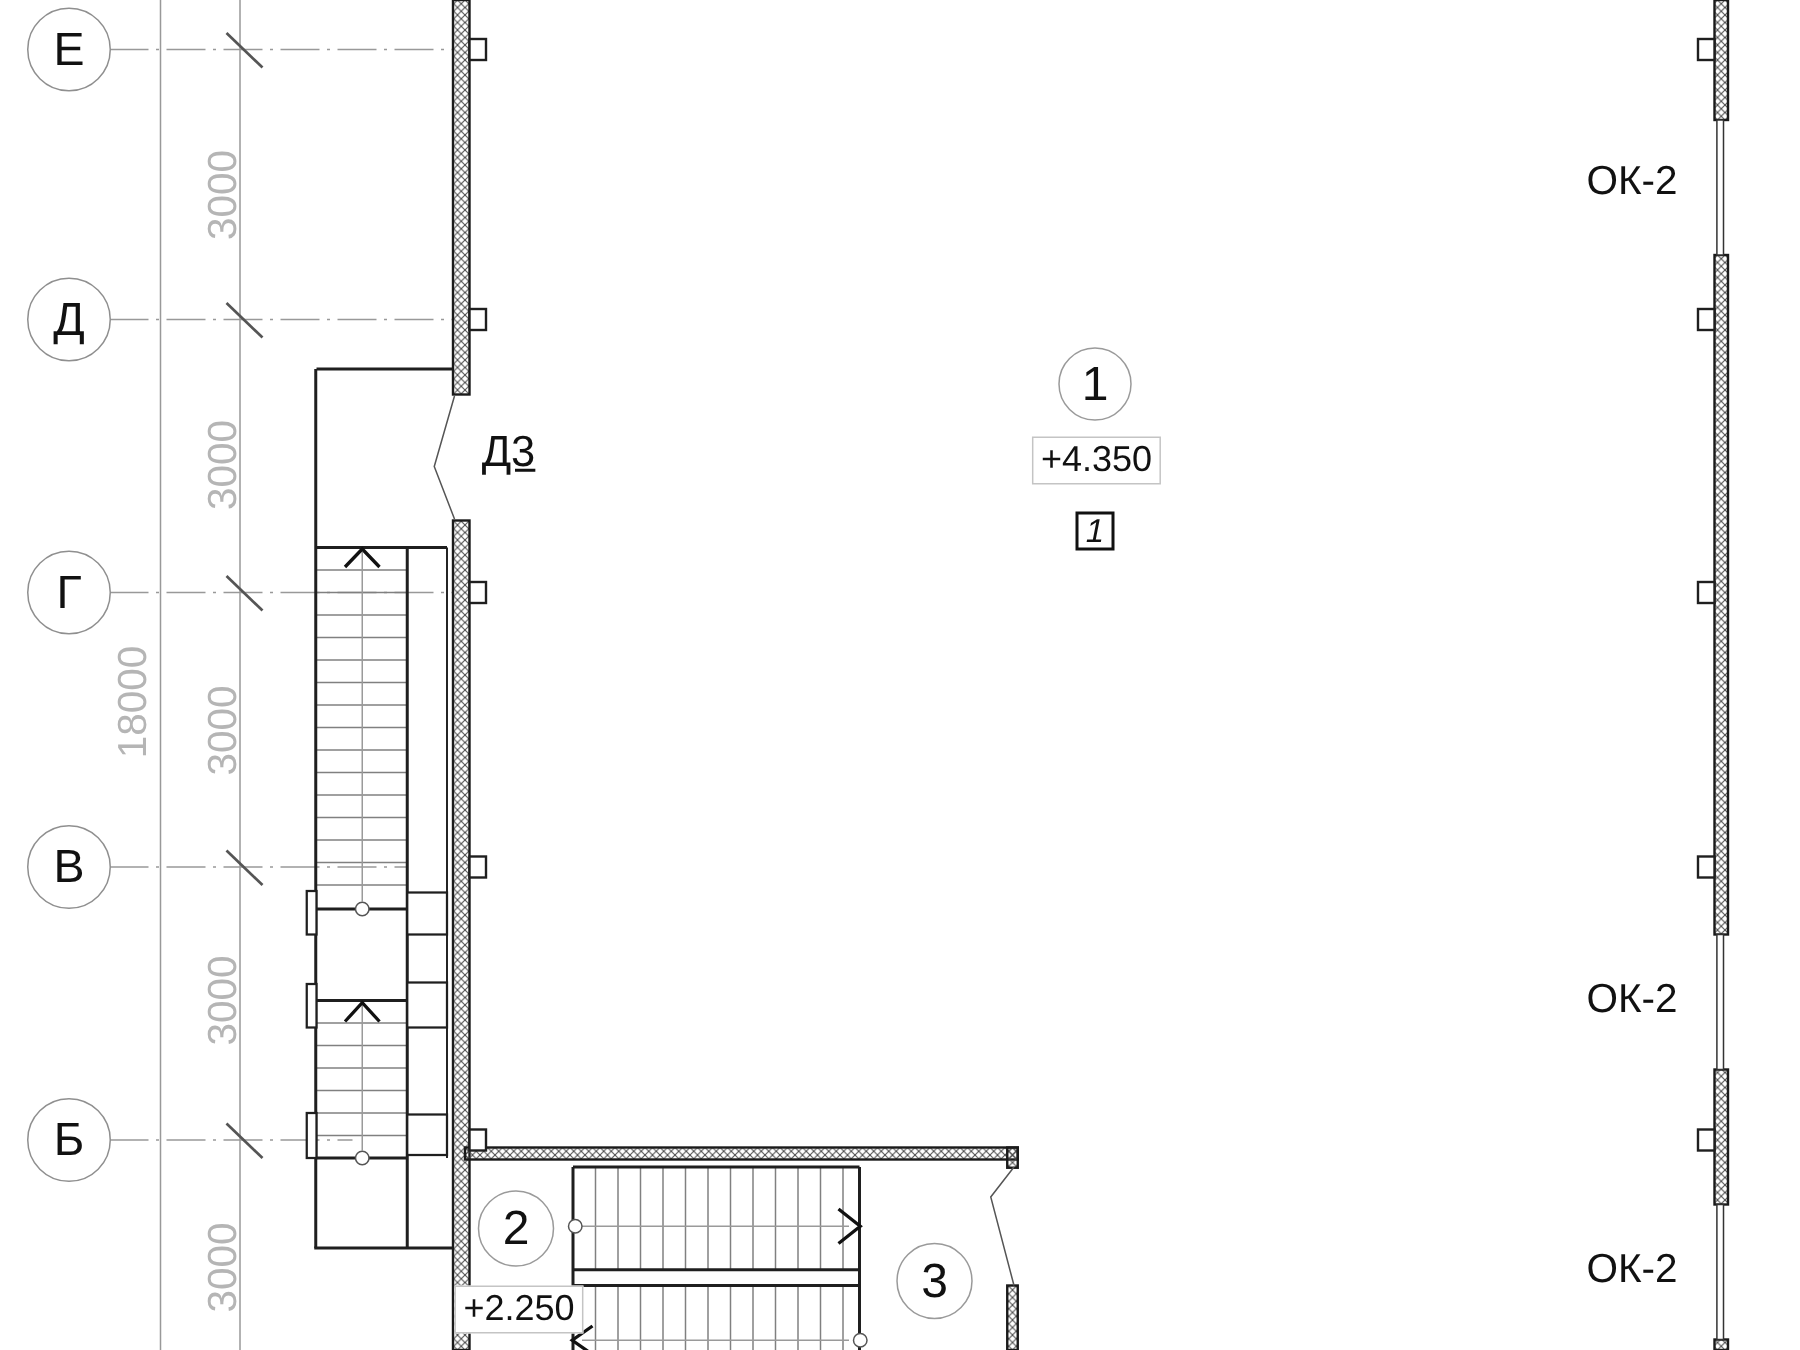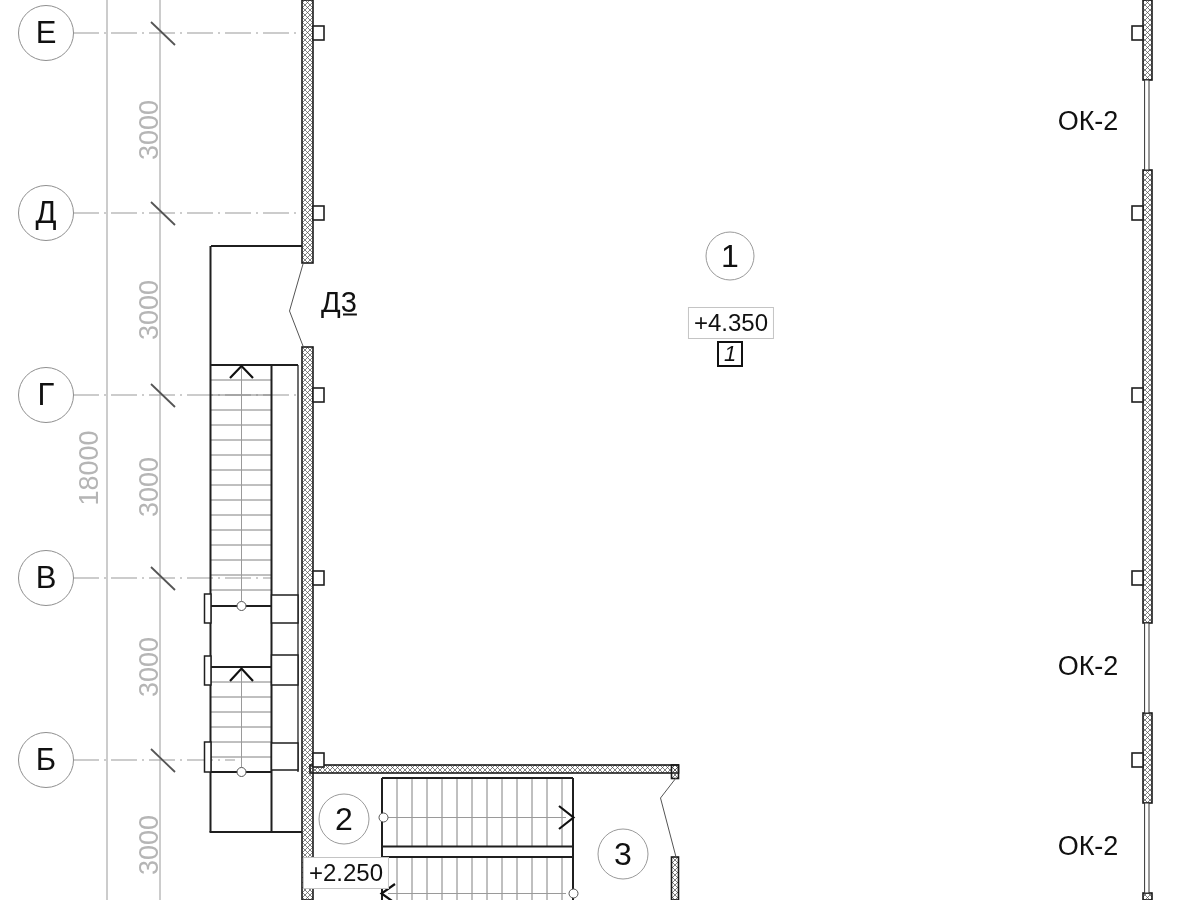--- a/index.html
+++ b/index.html
@@ -191,17 +191,17 @@
   <div class="abs roomcircle" style="left:730px;top:256px;width:47px;height:47px">
       <span>1</span>
     </div>
   <div class="abs roomcircle" style="left:344px;top:819px">
       <span>2</span>
     </div>
   <div class="abs roomcircle" style="left:623px;top:854px">
       <span>3</span>
     </div>
 
-  <div class="abs levelbox" style="left:731px;top:323px">+4.350</div>
+  <div class="abs levelbox" style="left:731px;top:307px">+4.350</div>
   <div class="abs levelbox" style="left:346px;top:873px">+2.250</div>
 
   <div class="abs detailbox" style="left:730px;top:354px">1</div>
 </div>
 
 </body></html>

